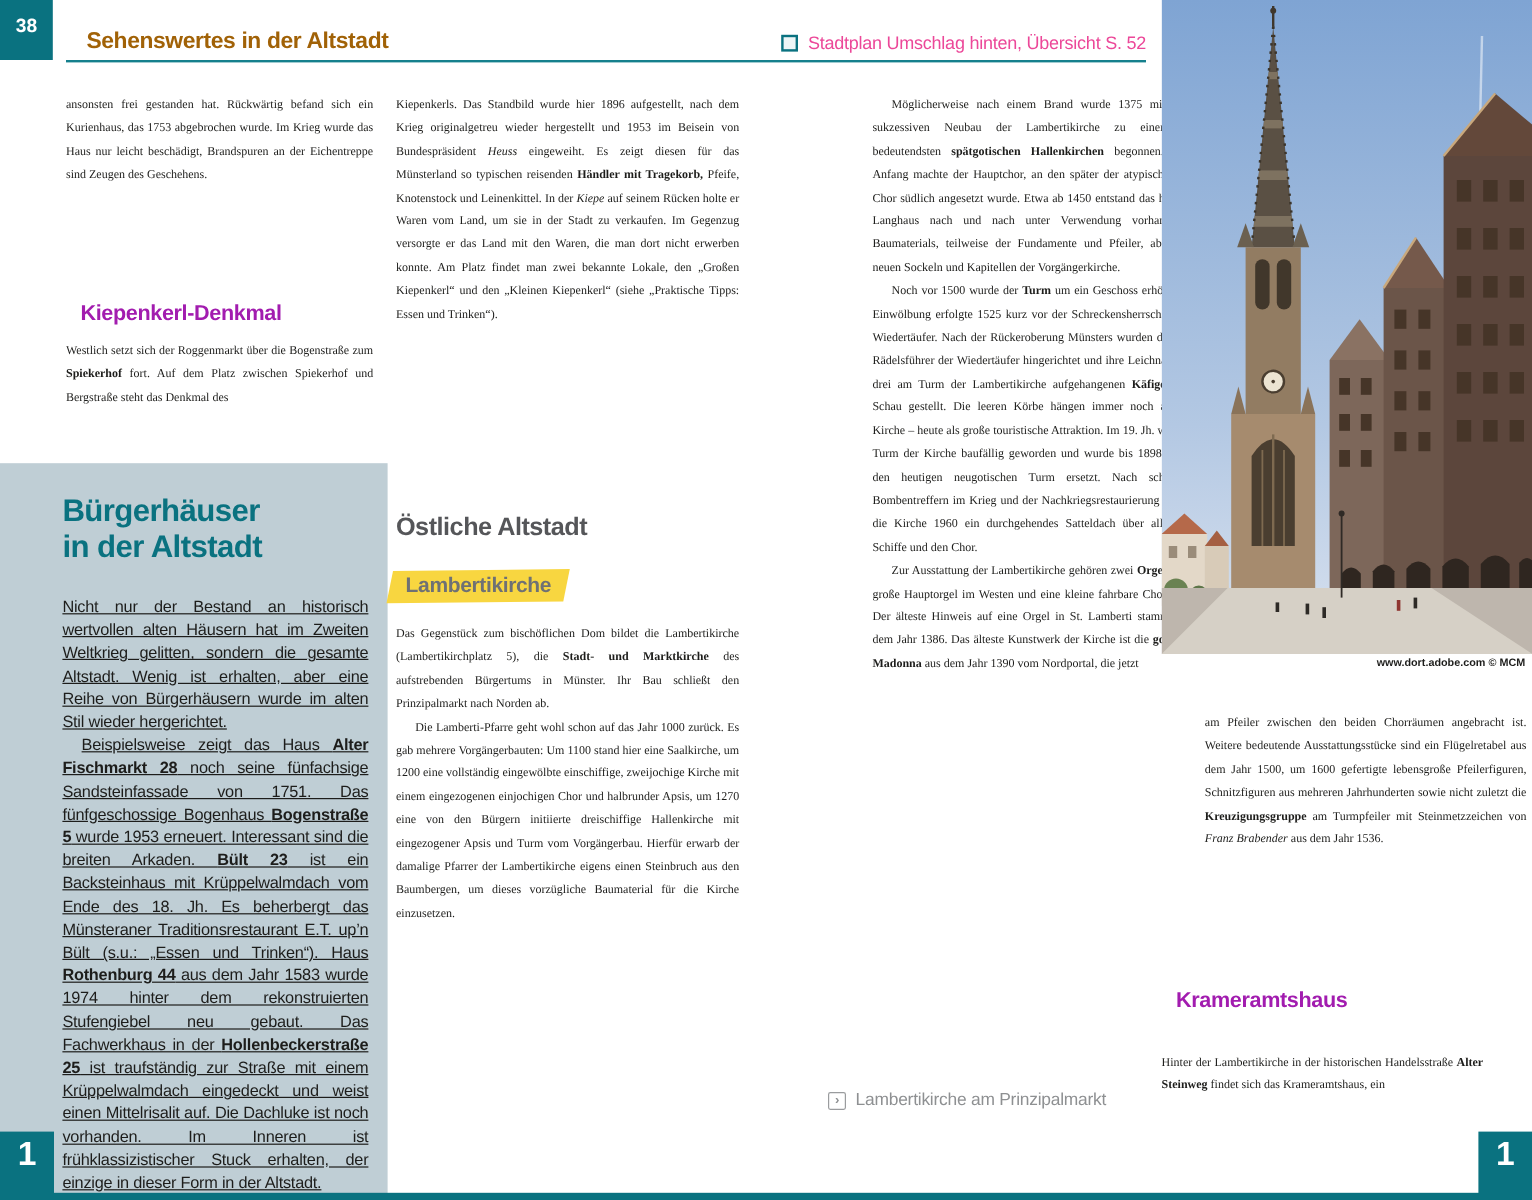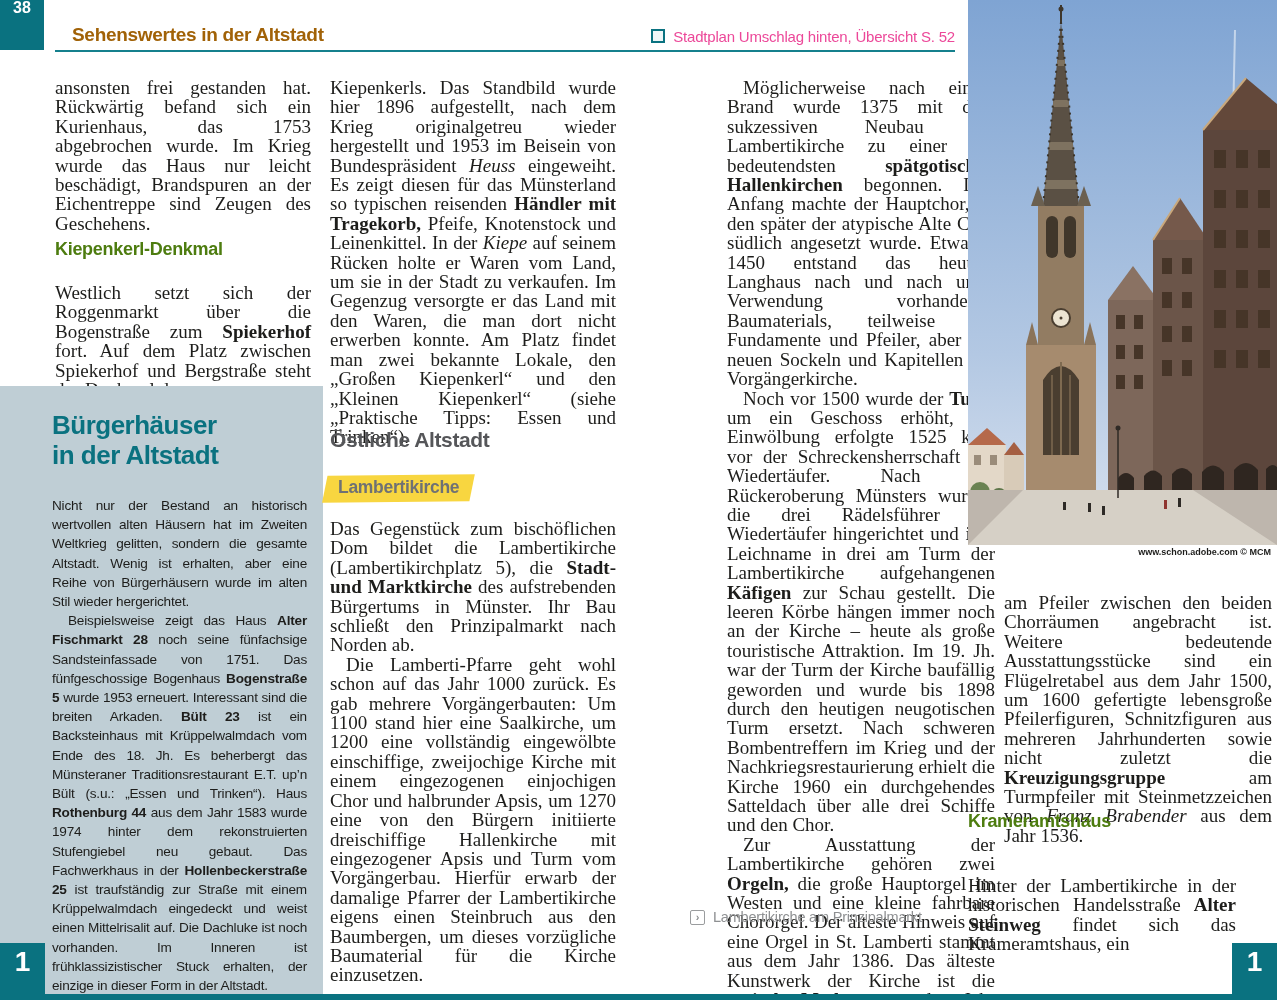--- a/index.html
+++ b/index.html
@@ -5,40 +5,40 @@
   html,body { margin:0; padding:0; background:#ffffff; }
   .page {
     position:relative; width:1277px; height:1000px; background:#ffffff;
     overflow:hidden; font-family:"Liberation Serif", serif; color:#1d1d1b;
   }
   
   .pagenum-block {
     position:absolute; left:0; top:0; width:44px; height:50px;
     background:#0a7280; color:#ffffff;
     font:bold 16px/1 "Liberation Sans", sans-serif;
-    display:flex; align-items:flex-start; justify-content:center; padding-bottom:19px; box-sizing:border-box;
+    display:flex; align-items:flex-end; justify-content:center; padding-bottom:19px; box-sizing:border-box;
   }
   .page-title {
     position:absolute; left:72px; top:25px; margin:0;
     font:bold 19px/1 "Liberation Sans", sans-serif; letter-spacing:-0.3px; color:#a16207;
   }
   .head-rule { position:absolute; left:55px; top:50px; width:900px; height:2px; background:#15808d; }
   .head-right {
     position:absolute; top:29px; right:322px; display:flex; align-items:flex-start; gap:8px;
     font:15px/1 "Liberation Sans", sans-serif; letter-spacing:-0.2px; color:#ec4899; white-space:nowrap;margin-left:32px;
   }
   .map-icon { width:10px; height:10px; border:2px solid #0a7280; background:#eef6f7; display:inline-block; }
   
   .col { position:absolute; }
-  .body-serif { font-size:19px; line-height:19.4px; text-align:justify; hyphens:auto; }
+  .body-serif { font-size:10px; line-height:19.4px; text-align:justify; hyphens:auto; }
   .body-serif p { margin:0; }
   .ind { text-indent:16px; }
   .h-sub {
-    margin:0; font:bold 18px/1.1 "Liberation Sans", sans-serif;
-    letter-spacing:-0.3px; color:#4d7c0f;
+    margin:12px; font:bold 18px/1.1 "Liberation Sans", sans-serif;
+    letter-spacing:-0.3px; color:#a21caf;
   }
   .h-area {
     margin:0; font:bold 21px/1.05 "Liberation Sans", sans-serif;
     letter-spacing:-0.4px; color:#555659;text-align:center;
   }
   .marker { position:relative; display:inline-block; font:bold 17.5px/1 "Liberation Sans", sans-serif;
     letter-spacing:-0.3px; color:#6f7174; padding:4px 6px 5px 4px; }
   .marker::before {
     content:""; position:absolute; inset:0 -7px 0 -9px; background:#f8d640;
     transform:skewX(-12deg) rotate(-0.6deg); z-index:0;
@@ -48,21 +48,21 @@
   .infobox {
     position:absolute; left:0; top:386px; width:323px; height:614px; background:#bfced5;
     box-sizing:border-box; padding:24px 16px 0 52px;
   }
   .infobox-title {
     margin:0 0 26px 0; font:bold 26px/30px "Liberation Sans", sans-serif;
     letter-spacing:-0.5px; color:#0a7280; white-space:pre-line;
   }
   .infobox .btxt {
     font:13.6px/19.2px "Liberation Sans", sans-serif; letter-spacing:-0.2px;
-    text-align:justify; color:#1d1d1b; hyphens:auto; margin:0;
+    text-align:justify; color:#1d1d1b; hyphens:auto; margin:0;text-decoration:underline;
   }
   
   .photo { position:absolute; left:968px; top:0; width:309px; height:545px; display:block; }
   .credit {
     position:absolute; left:968px; top:548px; width:303px; text-align:right;
     font:bold 9px/1 "Liberation Sans", sans-serif; color:#1d1d1b;
   }
   .photo-note {
     position:absolute; left:690px; top:910px; display:flex; align-items:center; gap:8px;
     font:14.5px/1 "Liberation Sans", sans-serif; letter-spacing:-0.2px; color:#8e9092; white-space:nowrap;
@@ -250,21 +250,21 @@
       <polygon points="55,490 225,490 309,545 0,545" fill="#d6d0c6"></polygon>
       <rect x="120" y="503" width="3" height="9" fill="#2e2a26"></rect>
       <rect x="134" y="506" width="3" height="9" fill="#2e2a26"></rect>
       <rect x="196" y="500" width="3" height="9" fill="#8f3530"></rect>
       <rect x="210" y="498" width="3" height="9" fill="#2e2a26"></rect>
       <rect x="95" y="502" width="3" height="8" fill="#2e2a26"></rect>
       <line x1="150" y1="430" x2="150" y2="498" stroke="#2f2a26" stroke-width="1.5"></line>
       <circle cx="150" cy="428" r="2.5" fill="#2f2a26"></circle>
     </g>
   </svg>
-  <div class="credit">www.schon.adobe.com © MCM</div>
+  <div class="credit">www.dort.adobe.com © MCM</div>
 
   <div class="col body-serif" style="left:968px; top:593px; width:268px;margin-left:36px;">
     <p>am Pfeiler zwischen den beiden Chorräumen angebracht ist. Weitere bedeutende Ausstattungsstücke sind ein Flügelretabel aus dem Jahr 1500, um 1600 gefertigte lebensgroße Pfeilerfiguren, Schnitzfiguren aus mehreren Jahrhunderten sowie nicht zuletzt die <b>Kreuzigungsgruppe</b> am Turmpfeiler mit Steinmetzzeichen von <i>Franz Brabender</i> aus dem Jahr 1536.</p>
   </div>
   <h3 class="h-sub" style="position:absolute; left:968px; top:812px;">Krameramtshaus</h3>
   <div class="col body-serif" style="left:968px; top:876px; width:268px;">
     <p>Hinter der Lambertikirche in der historischen Handelsstraße <b>Alter Steinweg</b> findet sich das Krameramtshaus, ein</p>
   </div>
 
   <div class="bottom-bar"></div>

